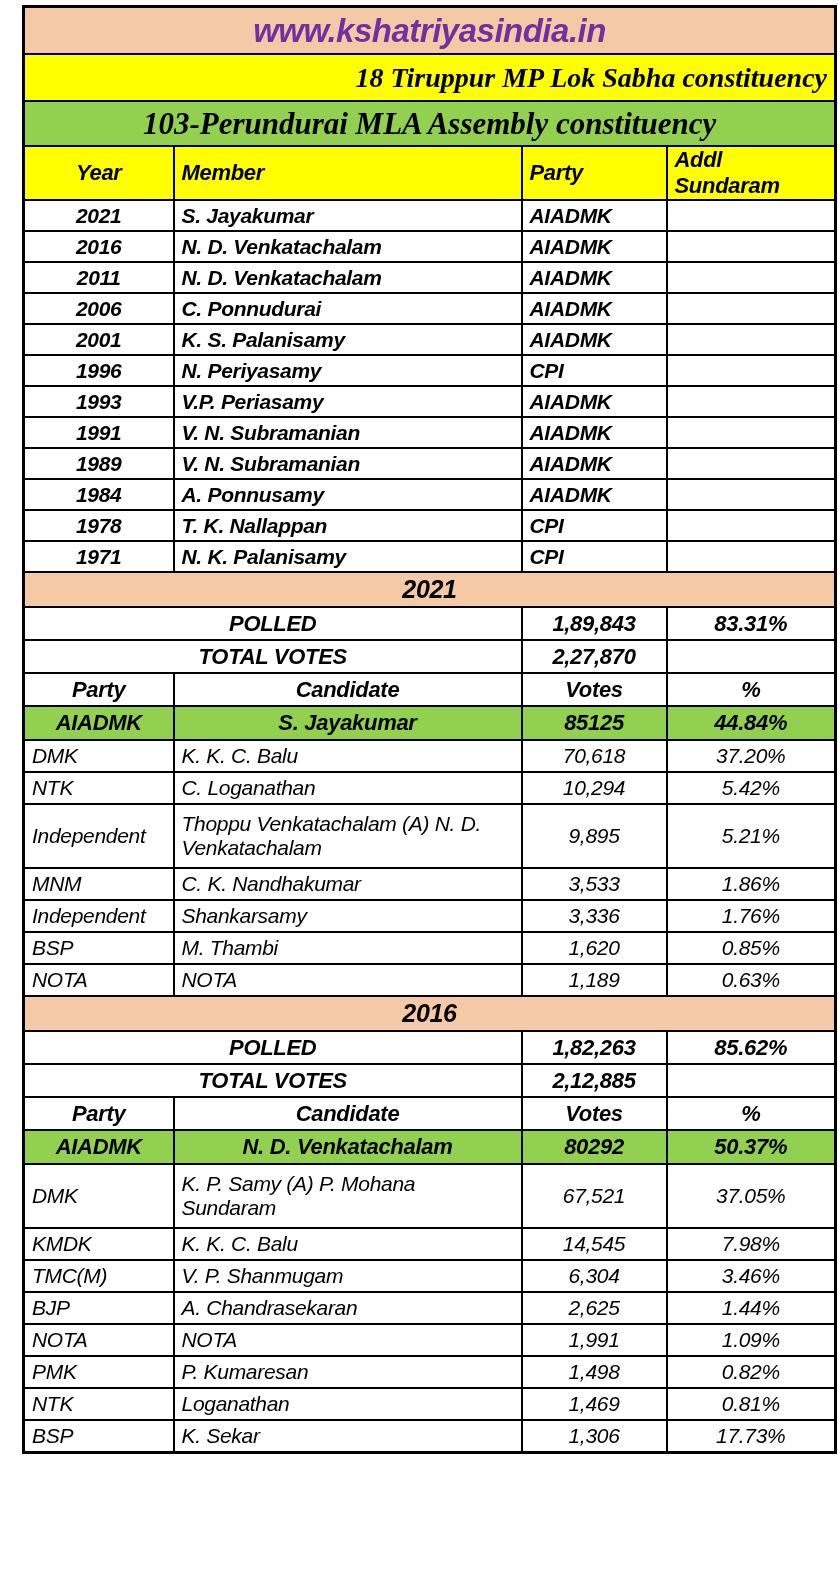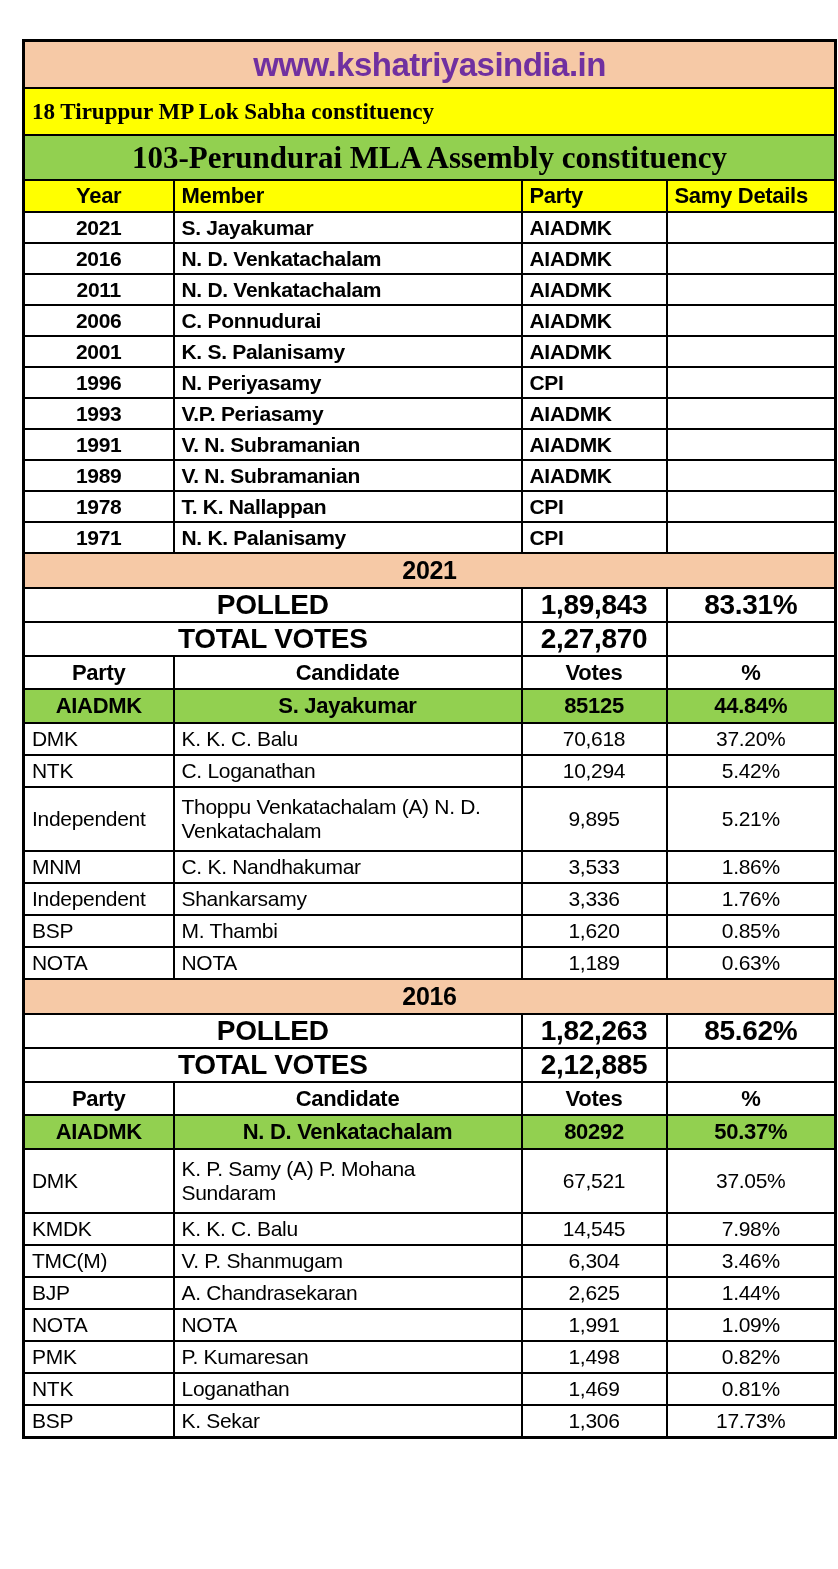--- a/index.html
+++ b/index.html
@@ -10,21 +10,21 @@
     --border:#000000;
   }
   html,body{
     margin:0; padding:0;
     width:838px; height:1569px;
     background:#ffffff;
     overflow:hidden;
     font-family:"Liberation Sans", sans-serif;
     color:#000;
   }
-  .page{ padding:39px 0 0 22px; }
+  .page{ padding:5px 0 0 22px;font-style:italic; }
   table.sheet{
     border-collapse:collapse;
     table-layout:fixed;
     width:812px;
     border:3px solid var(--border);
   }
   td{
     border:2px solid var(--border);
     padding:0 7px;
     font-size:21px;
@@ -37,21 +37,21 @@
 
   tr.banner td{
     background:var(--peach);
     color:var(--purple);
     font-size:33px; font-weight:bold; text-align:center;
     height:45px; letter-spacing:-0.5px;
   }
   tr.band-ls td{
     background:var(--yellow);
     font-family:"Liberation Serif", serif;
-    font-size:23px; font-weight:bold; text-align:left;
+    font-size:28px; font-weight:bold; text-align:right;
     height:45px; letter-spacing:0;
   }
   tr.band-mla td{
     background:var(--green);
     font-family:"Liberation Serif", serif;
     font-size:31px; font-weight:bold; text-align:center;
     height:43px; letter-spacing:0;
   }
   tr.band-state td{
     background:#fff;
@@ -64,21 +64,21 @@
     height:30px;
   }
   #members-body td{
     font-weight:bold; font-size:21px; height:29px;
   }
   tr.yearband td{
     background:var(--peach);
     font-weight:bold; font-size:25px; text-align:center;
     height:33px;
   }
-  tr.stat td{ font-size:28px; height:31px; }
+  tr.stat td{ font-size:22px; height:31px; }
   tr.rhead td{ font-size:22px; height:31px; }
   tr.winner td{
     background:var(--green);
     font-size:22px; height:32px;
   }
   tr.cand td{ font-size:21px; height:30px; font-weight:normal; }
   tr.cand.tall td{ height:62px; }
 </style>
 </head>
 <body>
@@ -98,21 +98,21 @@
       <tr class="band-ls">
         <td colspan="4">18 Tiruppur MP Lok Sabha constituency</td>
       </tr>
       <tr class="band-mla">
         <td colspan="4">103-Perundurai MLA Assembly constituency</td>
       </tr>
       <tr class="mhead">
         <td class="c">Year</td>
         <td>Member</td>
         <td>Party</td>
-        <td>Samy Details</td>
+        <td>Addl Sundaram</td>
       </tr>
     </tbody>
     <tbody id="members-body">
         <tr>
           <td class="c">2021</td>
           <td>S. Jayakumar</td>
           <td>AIADMK</td>
           <td></td>
         </tr>
         <tr>
@@ -153,20 +153,26 @@
         </tr>
         <tr>
           <td class="c">1991</td>
           <td>V. N. Subramanian</td>
           <td>AIADMK</td>
           <td></td>
         </tr>
         <tr>
           <td class="c">1989</td>
           <td>V. N. Subramanian</td>
+          <td>AIADMK</td>
+          <td></td>
+        </tr>
+        <tr>
+          <td class="c">1984</td>
+          <td>A. Ponnusamy</td>
           <td>AIADMK</td>
           <td></td>
         </tr>
         <tr>
           <td class="c">1978</td>
           <td>T. K. Nallappan</td>
           <td>CPI</td>
           <td></td>
         </tr>
         <tr>

